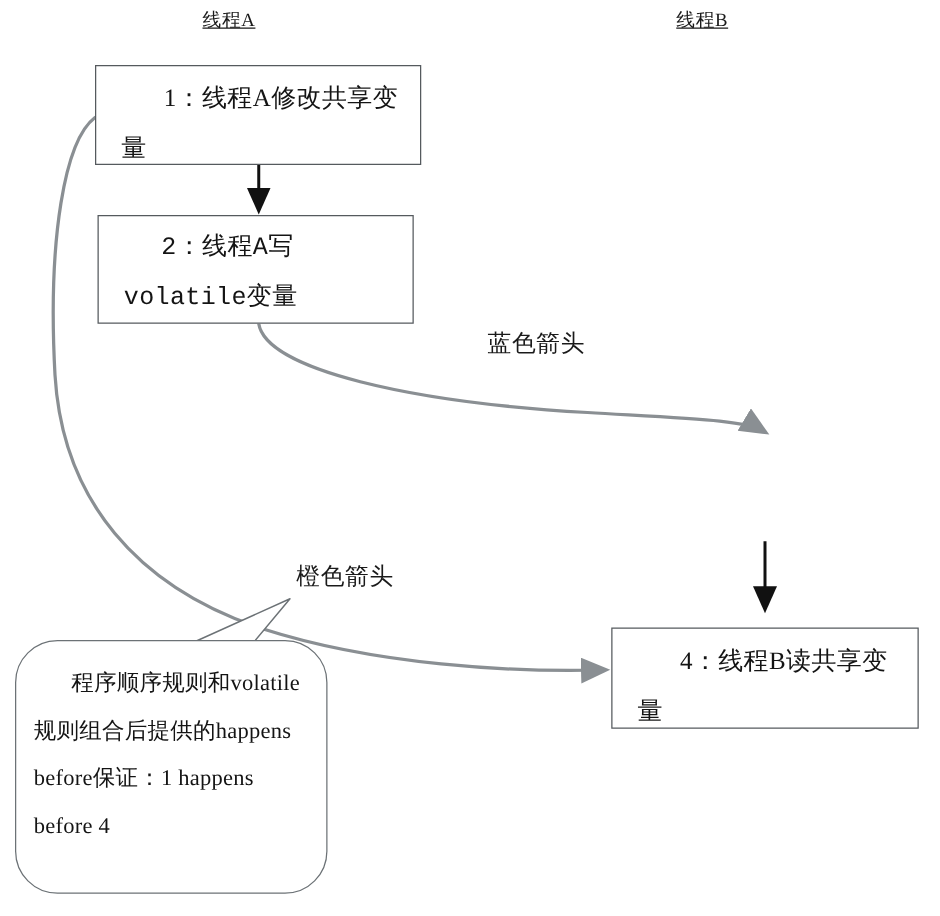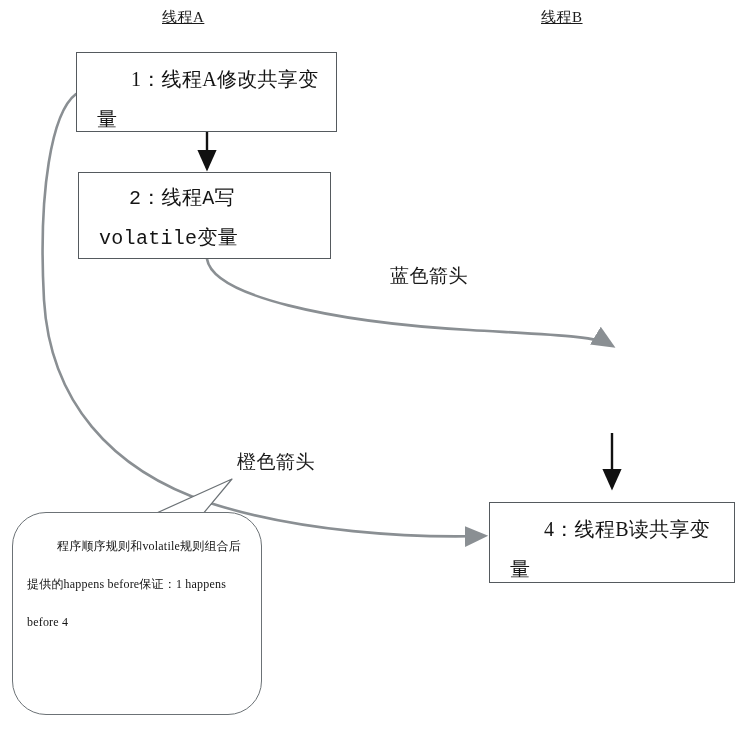--- a/index.html
+++ b/index.html
@@ -55,21 +55,21 @@
     color: #1a1a1a;
     white-space: nowrap;
     letter-spacing: 0.5px;
   }
   .callout {
     position: absolute;
     box-sizing: border-box;
     border: 1.2px solid #6c7276;
     border-radius: 34px;
     background: #ffffff;
-    font-size: 12px;
+    font-size: 18px;
     line-height: 38px;
     color: #141414;
     padding: 14px 12px 10px 14px;
     text-indent: 30px;
     letter-spacing: 0.2px;
   }
 </style>
 </head>
 <body>
 

